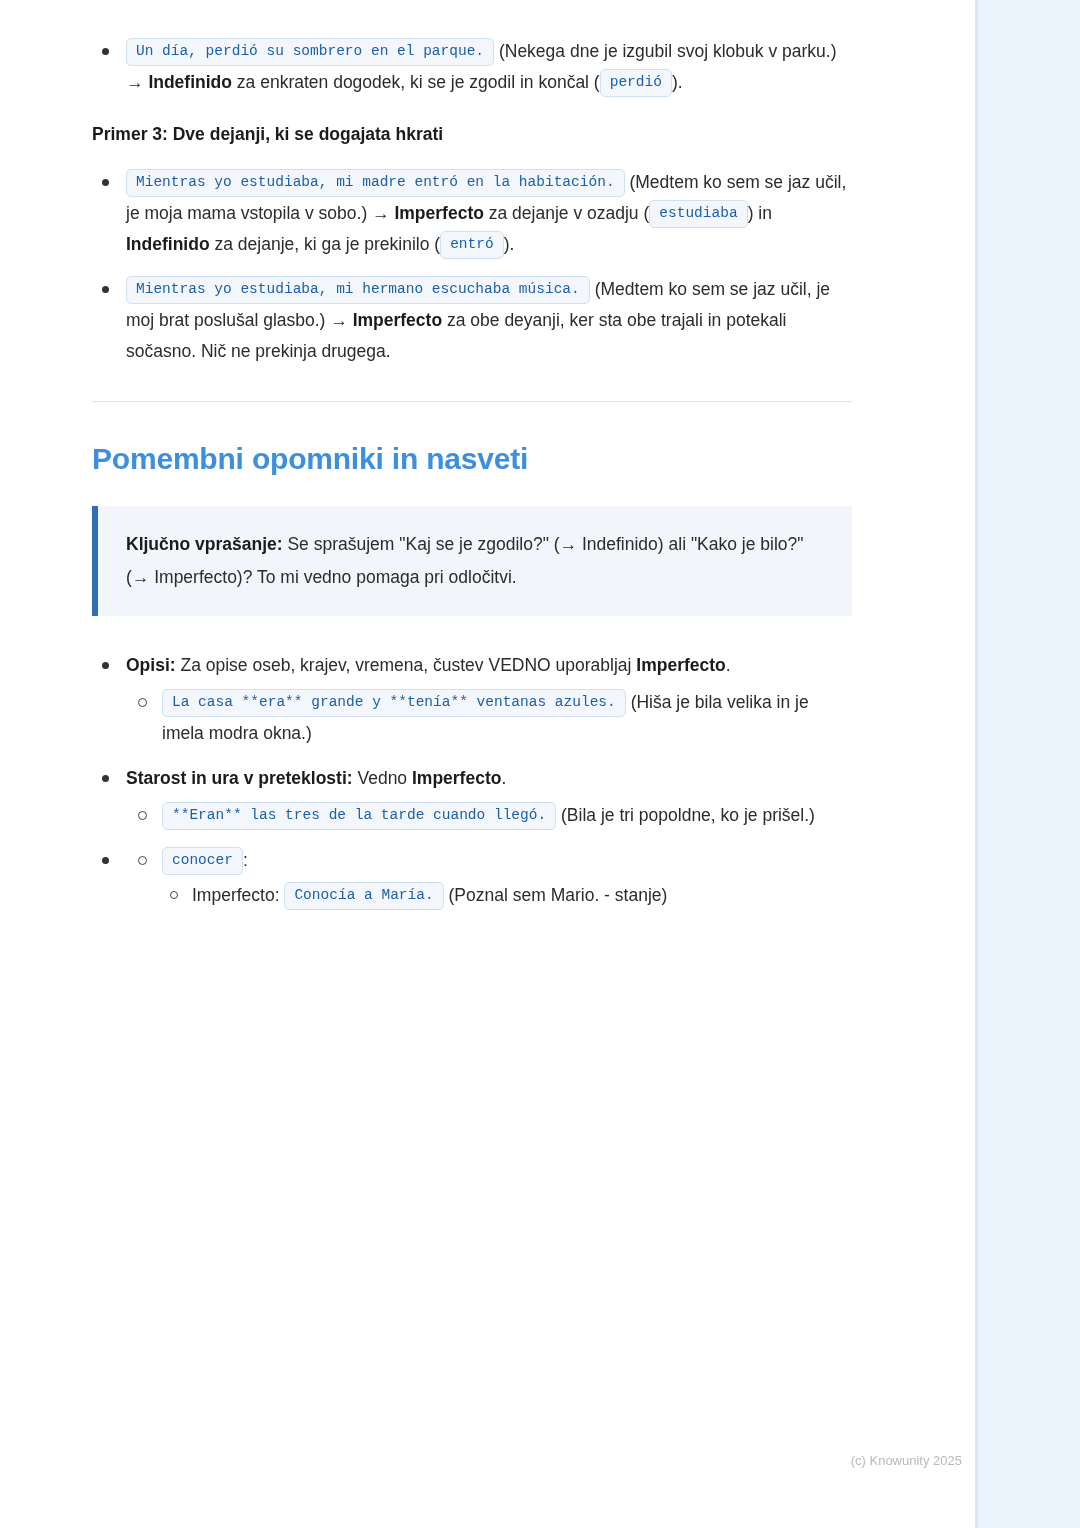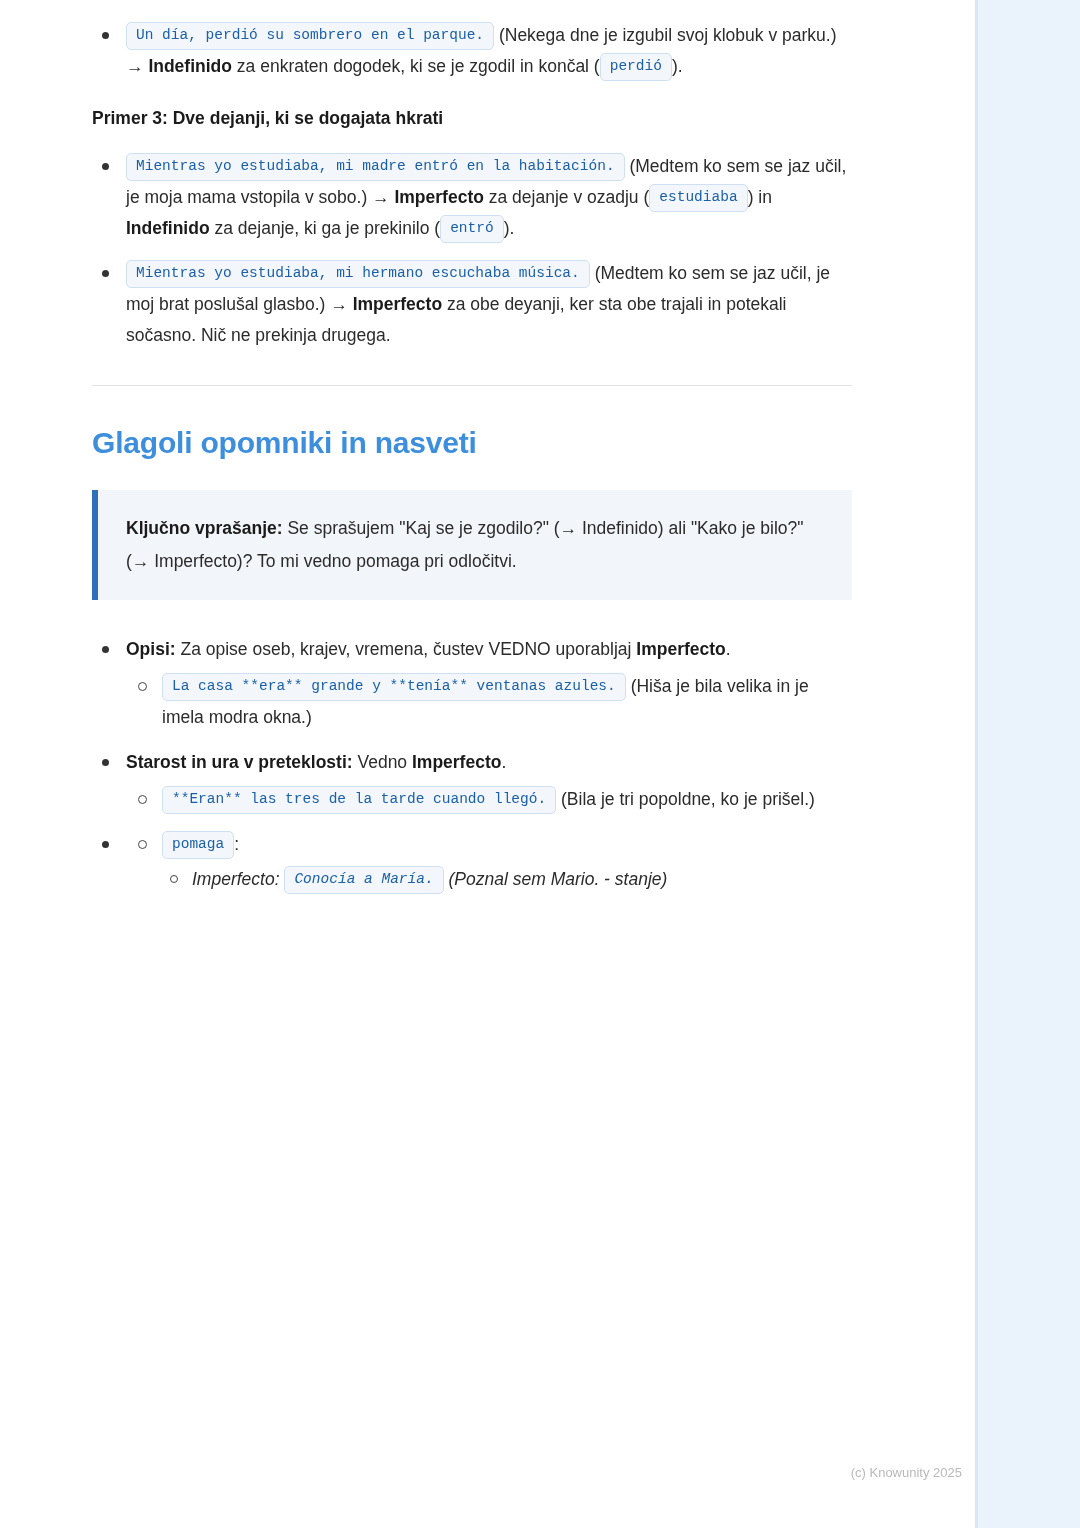--- a/index.html
+++ b/index.html
@@ -31,21 +31,21 @@
     position: absolute;
     left: 0;
     top: 0;
     width: 3px;
     height: 1528px;
     background: #d8e6f5;
   }
   .content {
     position: absolute;
     left: 92px;
-    top: 20px;
+    top: 36px;
     width: 760px;
   }
   
   .txt {
     color: #2b2b2b;
     font-size: 17.5px;
     line-height: 31px;
   }
   b, .bold { font-weight: bold; color: #1b1b1b; }
 
@@ -87,21 +87,20 @@
     width: 7px;
     height: 7px;
     border-radius: 50%;
     border: 1.4px solid #444;
     background: transparent;
   }
   ul.lvl3 {
     list-style: none;
     margin: 4px 0 0 0;
     padding: 0;
-    font-style: italic;
   }
   ul.lvl3 > li {
     position: relative;
     padding-left: 30px;
     margin-bottom: 8px;
   }
   ul.lvl3 > li::before {
     content: "";
     position: absolute;
     left: 8px;
@@ -152,21 +151,21 @@
     background: #f2f5f9;
     border-left: 6px solid #2f6fba;
     padding: 22px 26px 22px 28px;
     margin: 0 0 34px 0;
   }
   .callout .txt { line-height: 33px; }
 
   .footer {
     position: absolute;
     right: 118px;
-    bottom: 48px;
+    bottom: 60px;
     font-size: 13px;
     color: #b9b9b9;
   }
 </style>
 </head>
 <body>
 
 <div class="page">
 
   <div class="scroll-strip">
@@ -187,21 +186,21 @@
       <li>
         <span class="txt"><code>Mientras yo estudiaba, mi madre entró en la habitación.</code><span> (Medtem ko sem se jaz učil, je moja mama vstopila v sobo.) → </span><b>Imperfecto</b><span> za dejanje v ozadju (</span><code>estudiaba</code><span>) in </span><b>Indefinido</b><span> za dejanje, ki ga je prekinilo (</span><code>entró</code><span>).</span></span>
       </li>
       <li>
         <span class="txt"><code>Mientras yo estudiaba, mi hermano escuchaba música.</code><span> (Medtem ko sem se jaz učil, je moj brat poslušal glasbo.) → </span><b>Imperfecto</b><span> za obe deyanji, ker sta obe trajali in potekali sočasno. Nič ne prekinja drugega.</span></span>
       </li>
     </ul>
 
     <hr class="divider">
 
-    <h2 class="section">Glagoli opomniki in nasveti</h2>
+    <h2 class="section">Pomembni opomniki in nasveti</h2>
 
     <div class="callout">
       <span class="txt"><b>Ključno vprašanje:</b><span> Se sprašujem "Kaj se je zgodilo?" (→ Indefinido) ali "Kako je bilo?" (→ Imperfecto)? To mi vedno pomaga pri odločitvi.</span></span>
     </div>
 
     <ul class="lvl1">
 
       <li>
         <span class="txt"><b>Opisi:</b><span> Za opise oseb, krajev, vremena, čustev VEDNO uporabljaj </span><b>Imperfecto</b><span>.</span></span>
         <ul class="lvl2">
@@ -217,21 +216,21 @@
           <li>
             <span class="txt"><code>**Eran** las tres de la tarde cuando llegó.</code><span> (Bila je tri popoldne, ko je prišel.)</span></span>
           </li>
         </ul>
       </li>
 
       <li>
         <ul class="lvl2">
 
           <li>
-            <span class="txt"><code>pomaga</code><span>:</span></span>
+            <span class="txt"><code>conocer</code><span>:</span></span>
             <ul class="lvl3">
               <li>
                 <span class="txt"><span>Imperfecto:</span> <code>Conocía a María.</code><span> (Poznal sem Mario. - stanje)</span></span>
               </li>
             </ul>
           </li>
 
 
         </ul>
       </li>

